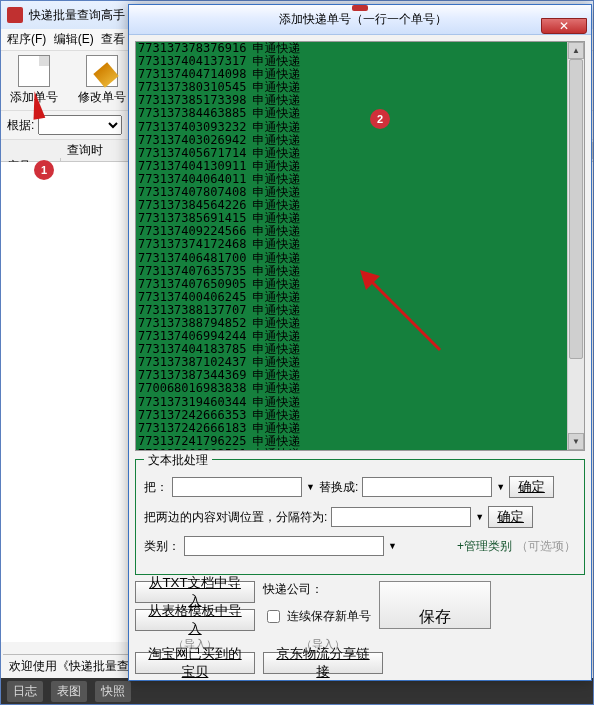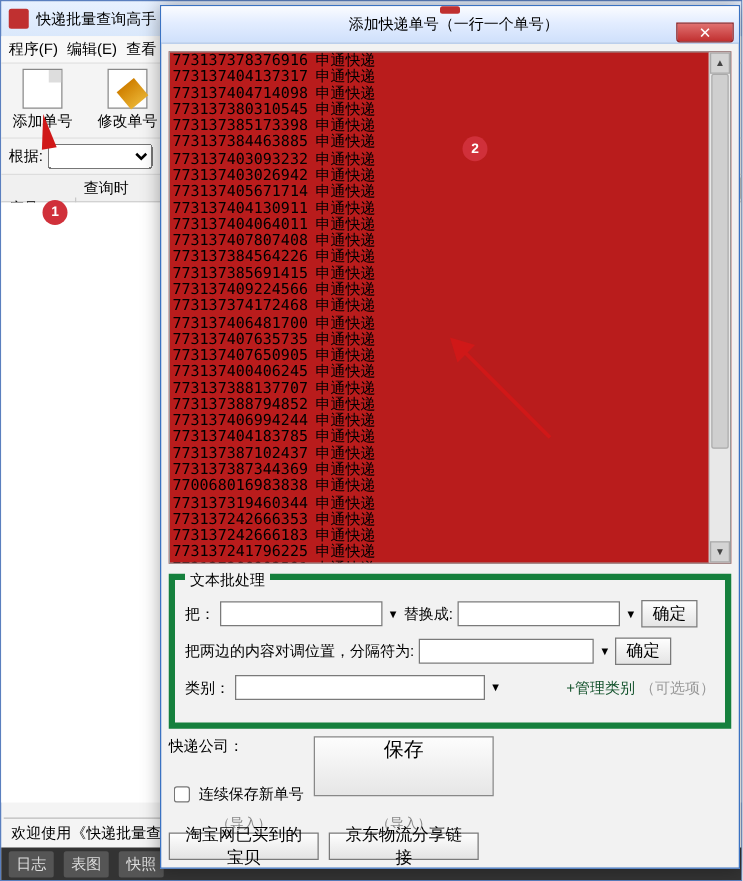--- a/index.html
+++ b/index.html
@@ -147,21 +147,21 @@
     color:#fff;
     display:flex;align-items:center;justify-content:center;
     margin-top:-10px;margin-right:4px;
     cursor:pointer;
   }
   .dialog-body{
     padding:6px;
   }
   .list-box{
     border:1px solid #9a9a9a;
-    background:#b91c1c;
+    background:#15803d;
     height:410px;
     display:flex;
   }
   .list-content{
     flex:1;
     overflow:hidden;
     font-family:"Consolas","SimSun",monospace;
     font-size:12px;
     line-height:13.1px;
     padding-left:2px;
@@ -177,48 +177,48 @@
   .sb-btn{height:17px;background:#d4d4d4;border:1px solid #aaa;display:flex;align-items:center;justify-content:center;font-size:8px;color:#444;}
   .sb-track{flex:1;position:relative;}
   .sb-thumb{position:absolute;left:1px;right:1px;top:0;height:300px;background:#cfcfcf;border:1px solid #aaa;border-radius:2px;}
   .arrow-diag{
     position:absolute;
     top:260px;left:350px;
     width:100px;height:100px;
     pointer-events:none;
   }
   .fieldset{
-    border:5px solid #15803d;
+    border:1px solid #15803d;
     margin-top:8px;
     padding:8px 8px 10px 8px;
     position:relative;
   }
   .fieldset .legend{
     position:absolute;top:-8px;left:8px;
     background:#f2f2f2;padding:0 4px;
   }
   .row{display:flex;align-items:center;gap:4px;margin:8px 0;}
   .row input[type=text],.row select{
     border:1px solid #7a7a7a;height:20px;padding:0 2px;background:#fff;
   }
   .btn{
     height:22px;border:1px solid #7a7a7a;background:linear-gradient(#fefefe,#e4e4e4);
-    padding:0 8px;cursor:pointer;display:inline-flex;align-items:center;
+    padding:0 8px;cursor:pointer;display:inline-flex;align-items:center;text-decoration:underline;
   }
   .lower{
     margin-top:6px;
     display:flex;gap:8px;align-items:flex-start;
   }
   .left-col{display:flex;flex-direction:column;gap:6px;}
-  .mid-col{display:flex;flex-direction:column;gap:20px;}
+  .mid-col{display:flex;flex-direction:column;gap:9px;}
   .mid-col .lbl{display:flex;align-items:center;gap:4px;}
   .save-btn{
-    width:144px;height:48px;
+    width:112px;height:48px;
     border:1px solid #888;background:linear-gradient(#fdfdfd,#e6e6e6);
-    display:flex;align-items:flex-start;justify-content:center;
+    display:flex;align-items:flex-end;justify-content:center;
     font-size:16px;cursor:pointer;
   }
   .link-row{display:flex;gap:8px;margin-top:6px;align-items:flex-start;}
   .small-grey{color:#888;font-size:11px;}
   .link{color:#2a5db0;cursor:pointer;line-height:15px;}
 </style>
 </head>
 <body>
 
 <div class="back-window">
@@ -313,20 +313,24 @@
       <div class="row">
         <span>类别：</span>
         <input type="text" style="width: 200px;">
         <span style="font-size:9px">▼</span>
         <span style="margin-left:auto;color:#14532d;cursor:pointer">+管理类别</span>
         <span style="color:#999">（可选项）</span>
       </div>
     </div>
 
     <div class="lower">
+      <div class="left-col">
+        <button class="btn" style="width:120px;justify-content:center">从TXT文档中导入</button>
+        <button class="btn" style="width:120px;justify-content:center">从表格模板中导入</button>
+      </div>
       <div class="mid-col">
         <div class="lbl">
           <span>快递公司：</span>
         </div>
         <label class="lbl">
           <input type="checkbox" style="">
           <span>连续保存新单号</span>
         </label>
       </div>
       <div class="save-btn">

